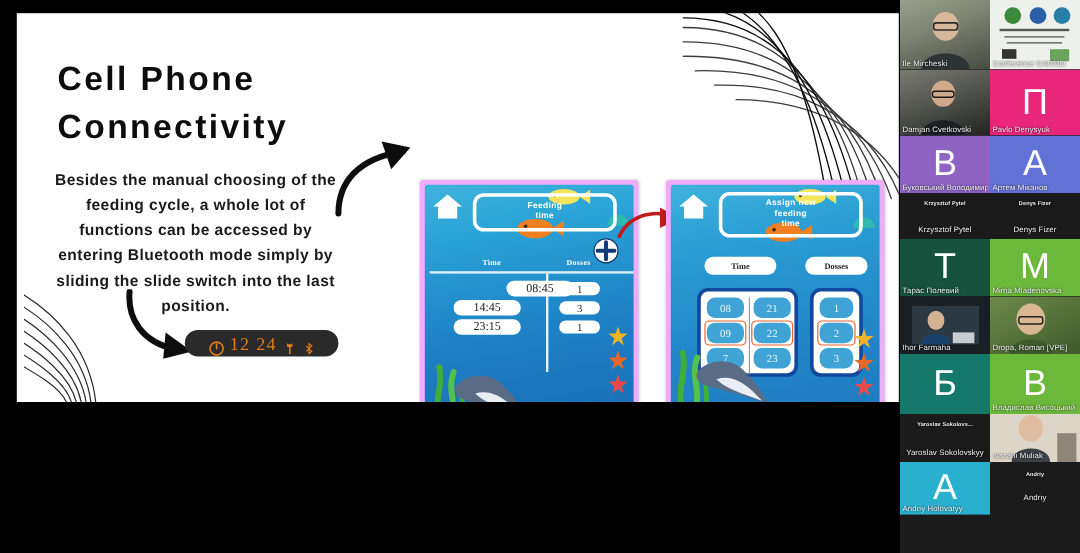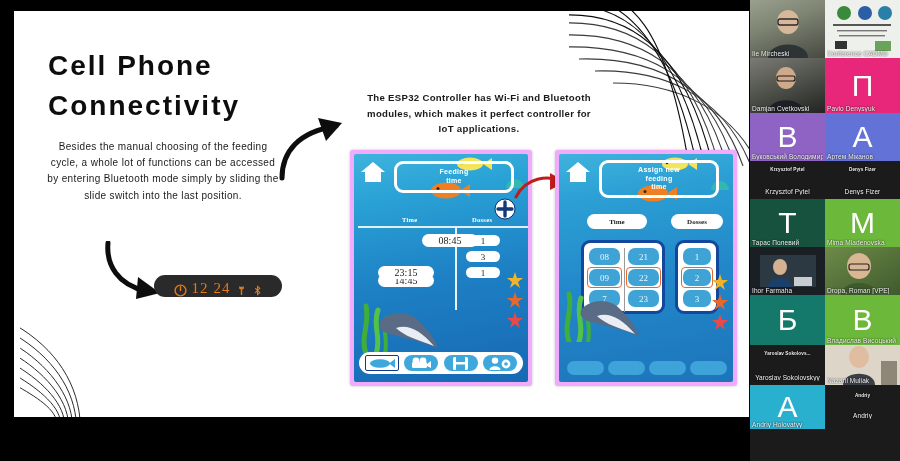--- a/index.html
+++ b/index.html
@@ -8,44 +8,44 @@
     background: #000000;
     font-family: "Liberation Sans", sans-serif;
     overflow: hidden;
     position: relative;
   }
 
   
   #slide {
     position: absolute;
     left: 14px; top: 11px;
-    width: 735px; height: 406px;
+    width: 735px; height: 324px;
     background: #ffffff;
     overflow: hidden;
   }
 
   
   .deco-lines-tr { position:absolute; right:-10px; top:-20px; width:190px; height:175px; pointer-events:none; }
   .deco-lines-bl { position:absolute; left:6px; bottom:-2px; width:105px; height:100px; pointer-events:none; }
 
   
   #title {
     position: absolute; left: 34px; top: 35px;
     width: 300px;
     font-size: 28px; font-weight: bold; line-height: 1.42;
     letter-spacing: 2px; color: #0d0d0d;
   }
 
   
   #left-para {
     position: absolute; left: 30px; top: 128px;
     width: 238px;
-    font-size: 10px; line-height: 1.62;
+    font-size: 13px; line-height: 1.62;
     letter-spacing: .35px;
-    text-align: center; color: #1a1a1a; font-weight: 400;
+    text-align: center; color: #1a1a1a; font-weight: 700;
   }
 
   
   #center-para {
     position: absolute; left: 350px; top: 79px;
     width: 230px;
     font-size: 9.6px; line-height: 1.62; letter-spacing: .3px;
     text-align: center; color: #1a1a1a; font-weight: 600;
   }
 
@@ -210,21 +210,20 @@
     </g>
   </svg>
 
   <div id="title">
     <div>Cell Phone</div>
     <div>Connectivity</div>
   </div>
 
   <div id="left-para">Besides the manual choosing of the feeding cycle, a whole lot of functions can be accessed by entering Bluetooth mode simply by sliding the slide switch into the last position.</div>
 
-  <div id="center-para">The ESP32 Controller has Wi-Fi and Bluetooth modules, which makes it perfect controller for IoT applications.</div>
 
   <svg id="black-arrow" viewBox="0 0 80 65">
     <path d="M6 62 C6 36 22 16 60 10" fill="none" stroke="#0d0d0d" stroke-width="5" stroke-linecap="round"></path>
     <path d="M42 2 L66 7 L50 25 Z" fill="#0d0d0d"></path>
   </svg>
 
   <svg id="black-arrow-down" viewBox="0 0 100 58">
     <path d="M6 2 C4 24 16 44 44 50" fill="none" stroke="#0d0d0d" stroke-width="5" stroke-linecap="round"></path>
     <path d="M36 36 L58 52 L34 58 Z" fill="#0d0d0d"></path>
   </svg>
@@ -274,21 +273,21 @@
         <path d="M11 4 L11 18 M4 11 L18 11" stroke="#123a77" stroke-width="3.4" stroke-linecap="round"></path>
       </svg>
 
       <div class="col-head" id="lbl-time-l">Time</div>
       <div class="col-head" id="lbl-doses-l">Dosses</div>
 
       <div class="divider-h"></div>
       <div class="divider-v"></div>
 
       <div class="pill time-pill" style="top:80px;margin-left:44px;">08:45</div>
-      <div class="pill time-pill" style="top:96px;margin-top:24px;">14:45</div>
+      <div class="pill time-pill" style="top:96px;">14:45</div>
       <div class="pill time-pill" style="top:112px;">23:15</div>
 
       <div class="pill dose-pill" style="top:81px;">1</div>
       <div class="pill dose-pill" style="top:97px;">3</div>
       <div class="pill dose-pill" style="top:113px;">1</div>
 
       <svg style="position:absolute;left:4px;bottom:28px;" width="34" height="58" viewBox="0 0 34 58">
         <path d="M8 58 C2 40 12 28 8 10" stroke="#3fae3a" stroke-width="5" fill="none" stroke-linecap="round"></path>
         <path d="M18 58 C24 42 14 30 20 14" stroke="#52c24a" stroke-width="5" fill="none" stroke-linecap="round"></path>
         <path d="M27 58 C30 44 24 34 29 22" stroke="#3fae3a" stroke-width="4" fill="none" stroke-linecap="round"></path>

